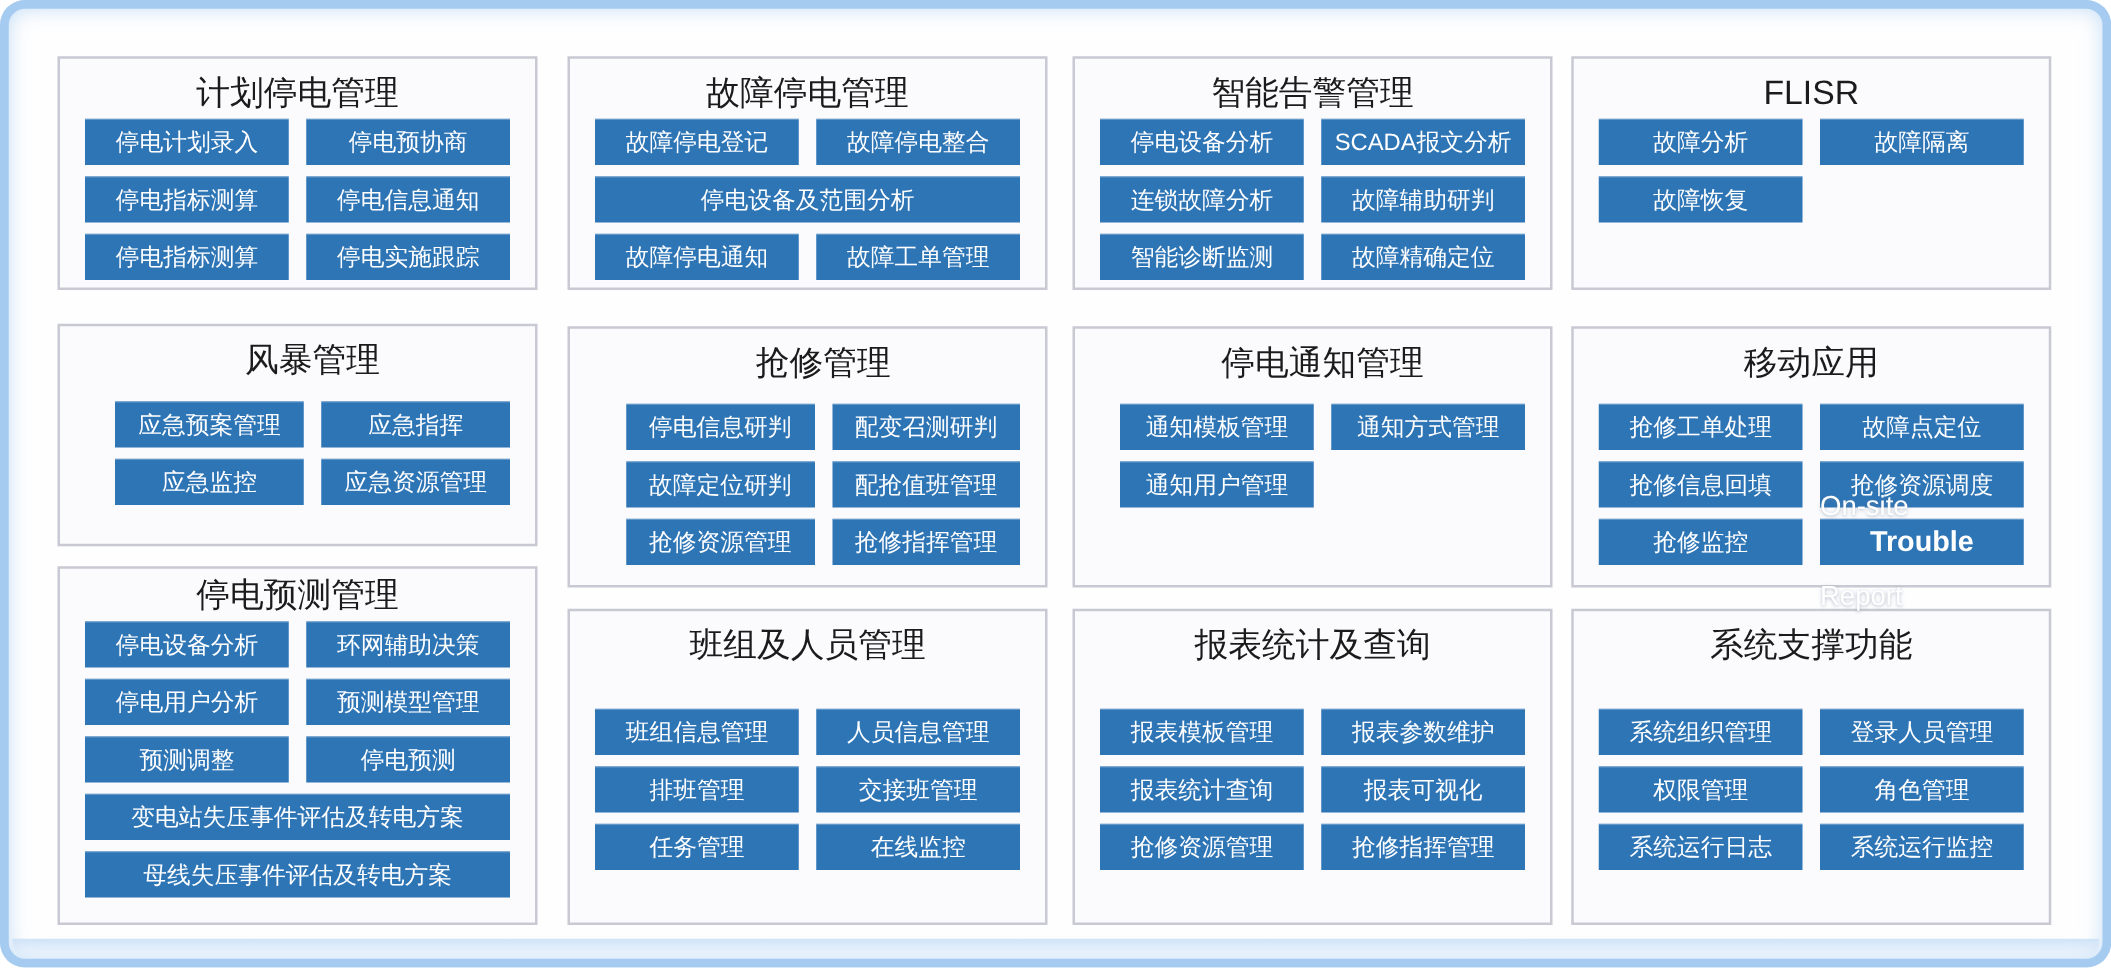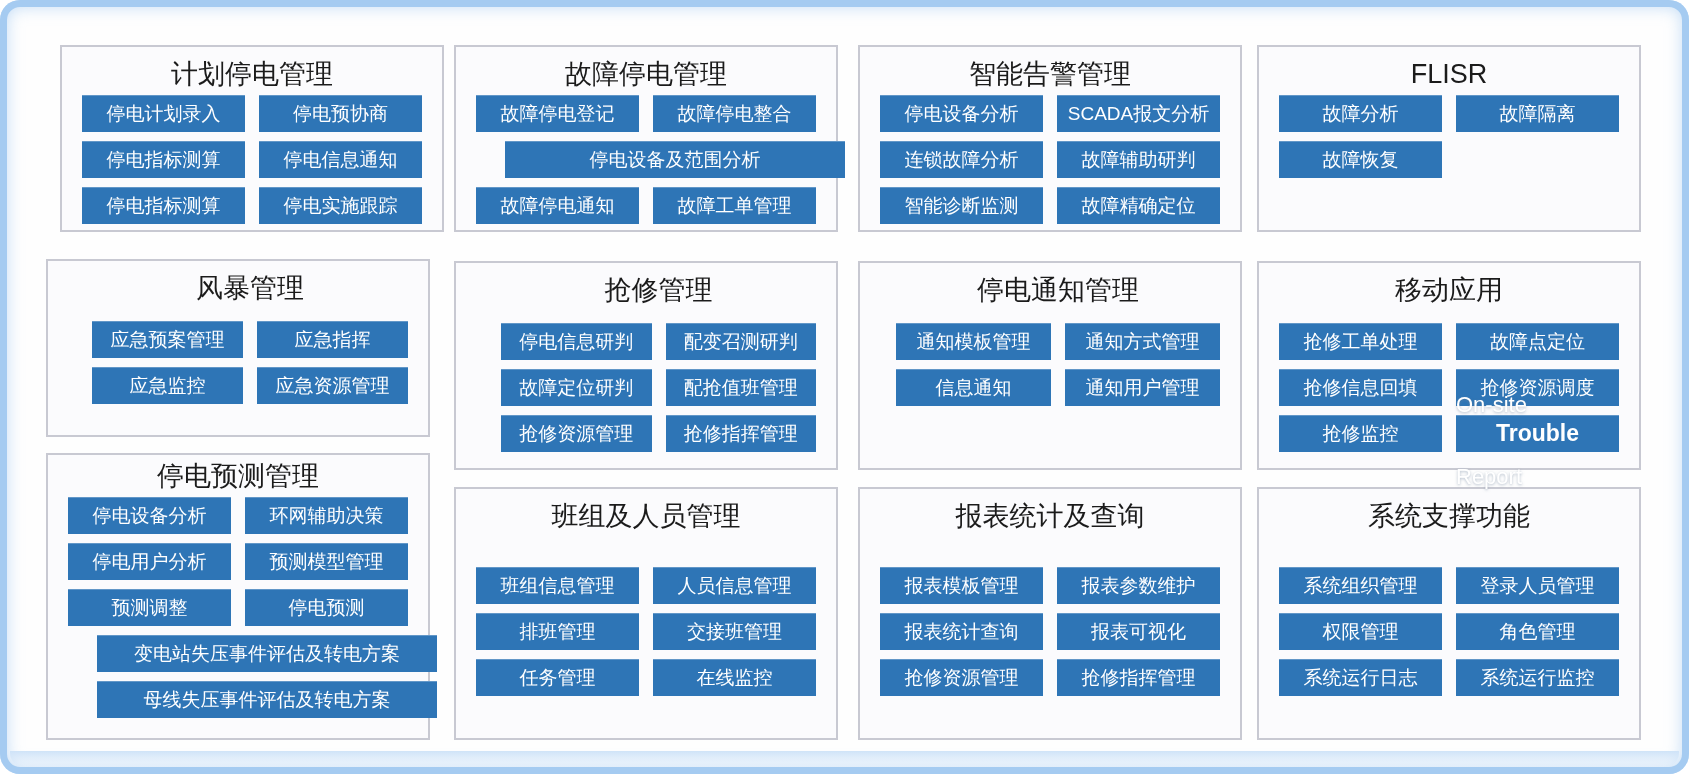--- a/index.html
+++ b/index.html
@@ -15,24 +15,24 @@
   .panel{position:absolute;background:var(--panelbg,#fbfbfd);
          border:2px solid var(--panelborder,#c8c9d2);
          box-sizing:border-box;padding:0 20px;}
   .panel-title{margin-top:8px;text-align:center;font-size:27px;line-height:38px;
          color:var(--titletext,#1b1b1b);white-space:nowrap;}
   .btn-grid{display:flex;flex-wrap:wrap;gap:9px 14px;margin-top:2px;}
   .btn{flex:0 0 calc(50% - 7px);height:37px;border:none;cursor:pointer;
        background:var(--accent,#2e75b6);color:#fff;font-size:19px;
        font-family:inherit;display:flex;align-items:center;justify-content:center;
        white-space:nowrap;padding:0;box-shadow:inset 0 1px 0 rgba(255,255,255,.25);}
-  .btn.wide{flex-basis:100%;margin-left:29px;}
+  .btn.wide{flex-basis:100%;}
   .btn.latin{font-size:23px;font-weight:bold;}
   
-  .panel-1 {left:60px;  top:45px;  width:384px; height:187px;}
+  .panel-1 {left:46px;  top:45px;  width:384px; height:187px;}
   .panel-2 {left:454px; top:45px;  width:384px; height:187px;}
   .panel-3 {left:858px; top:45px;  width:384px; height:187px;}
   .panel-4 {left:1257px;top:45px;  width:384px; height:187px;}
   .panel-5 {left:46px;  top:259px; width:384px; height:178px;padding-left:44px;}
   .panel-6 {left:454px; top:261px; width:384px; height:209px;padding-left:45px;}
   .panel-7 {left:858px; top:261px; width:384px; height:209px;padding-left:36px;}
   .panel-8 {left:1257px;top:261px; width:384px; height:209px;}
   .panel-9 {left:46px;  top:453px; width:384px; height:287px;}
   .panel-10{left:454px; top:487px; width:384px; height:253px;}
   .panel-11{left:858px; top:487px; width:384px; height:253px;}
@@ -111,21 +111,20 @@
           <button class="btn">配抢值班管理</button>
           <button class="btn">抢修资源管理</button>
           <button class="btn">抢修指挥管理</button>
         </div>
       </section>
       <section class="panel panel-7">
         <div class="panel-title">停电通知管理</div>
         <div class="btn-grid">
           <button class="btn">通知模板管理</button>
           <button class="btn">通知方式管理</button>
-          <button class="btn">信息通知</button>
           <button class="btn">通知用户管理</button>
         </div>
       </section>
       <section class="panel panel-8">
         <div class="panel-title">移动应用</div>
         <div class="btn-grid">
           <button class="btn">抢修工单处理</button>
           <button class="btn">故障点定位</button>
           <button class="btn">抢修信息回填</button>
           <button class="btn">抢修资源调度</button>

